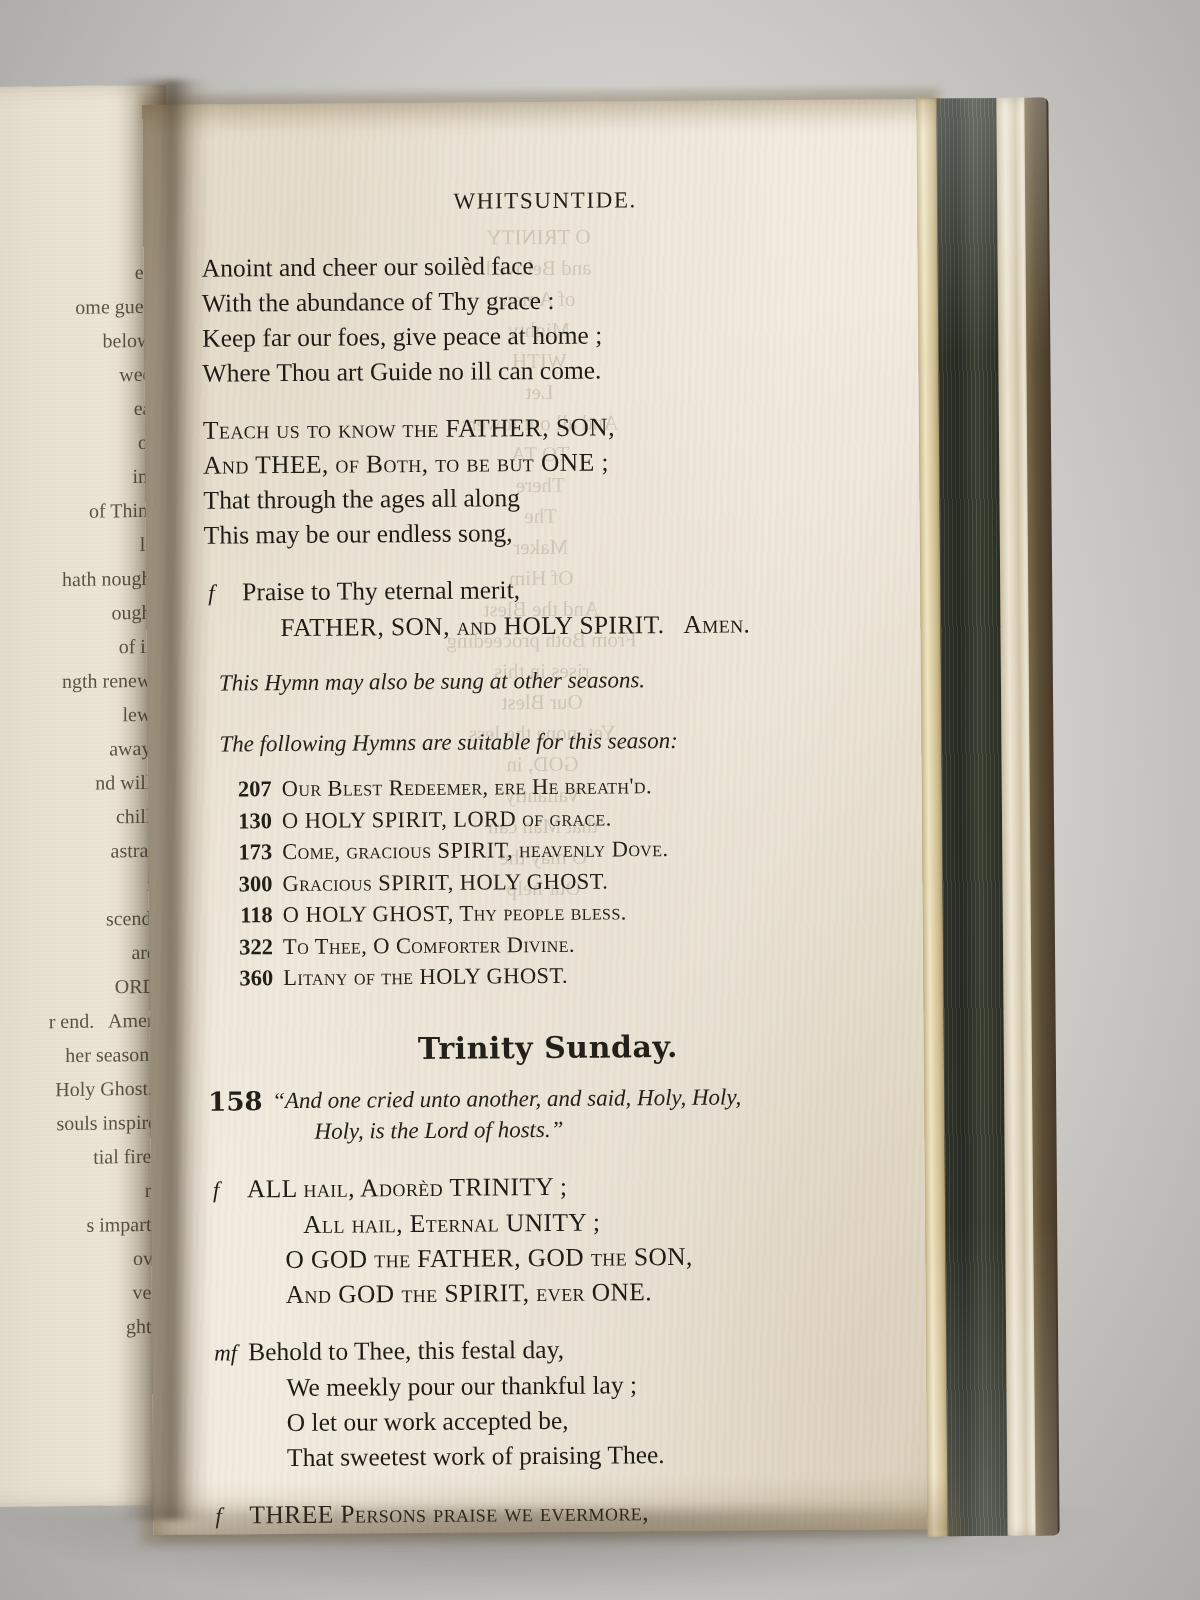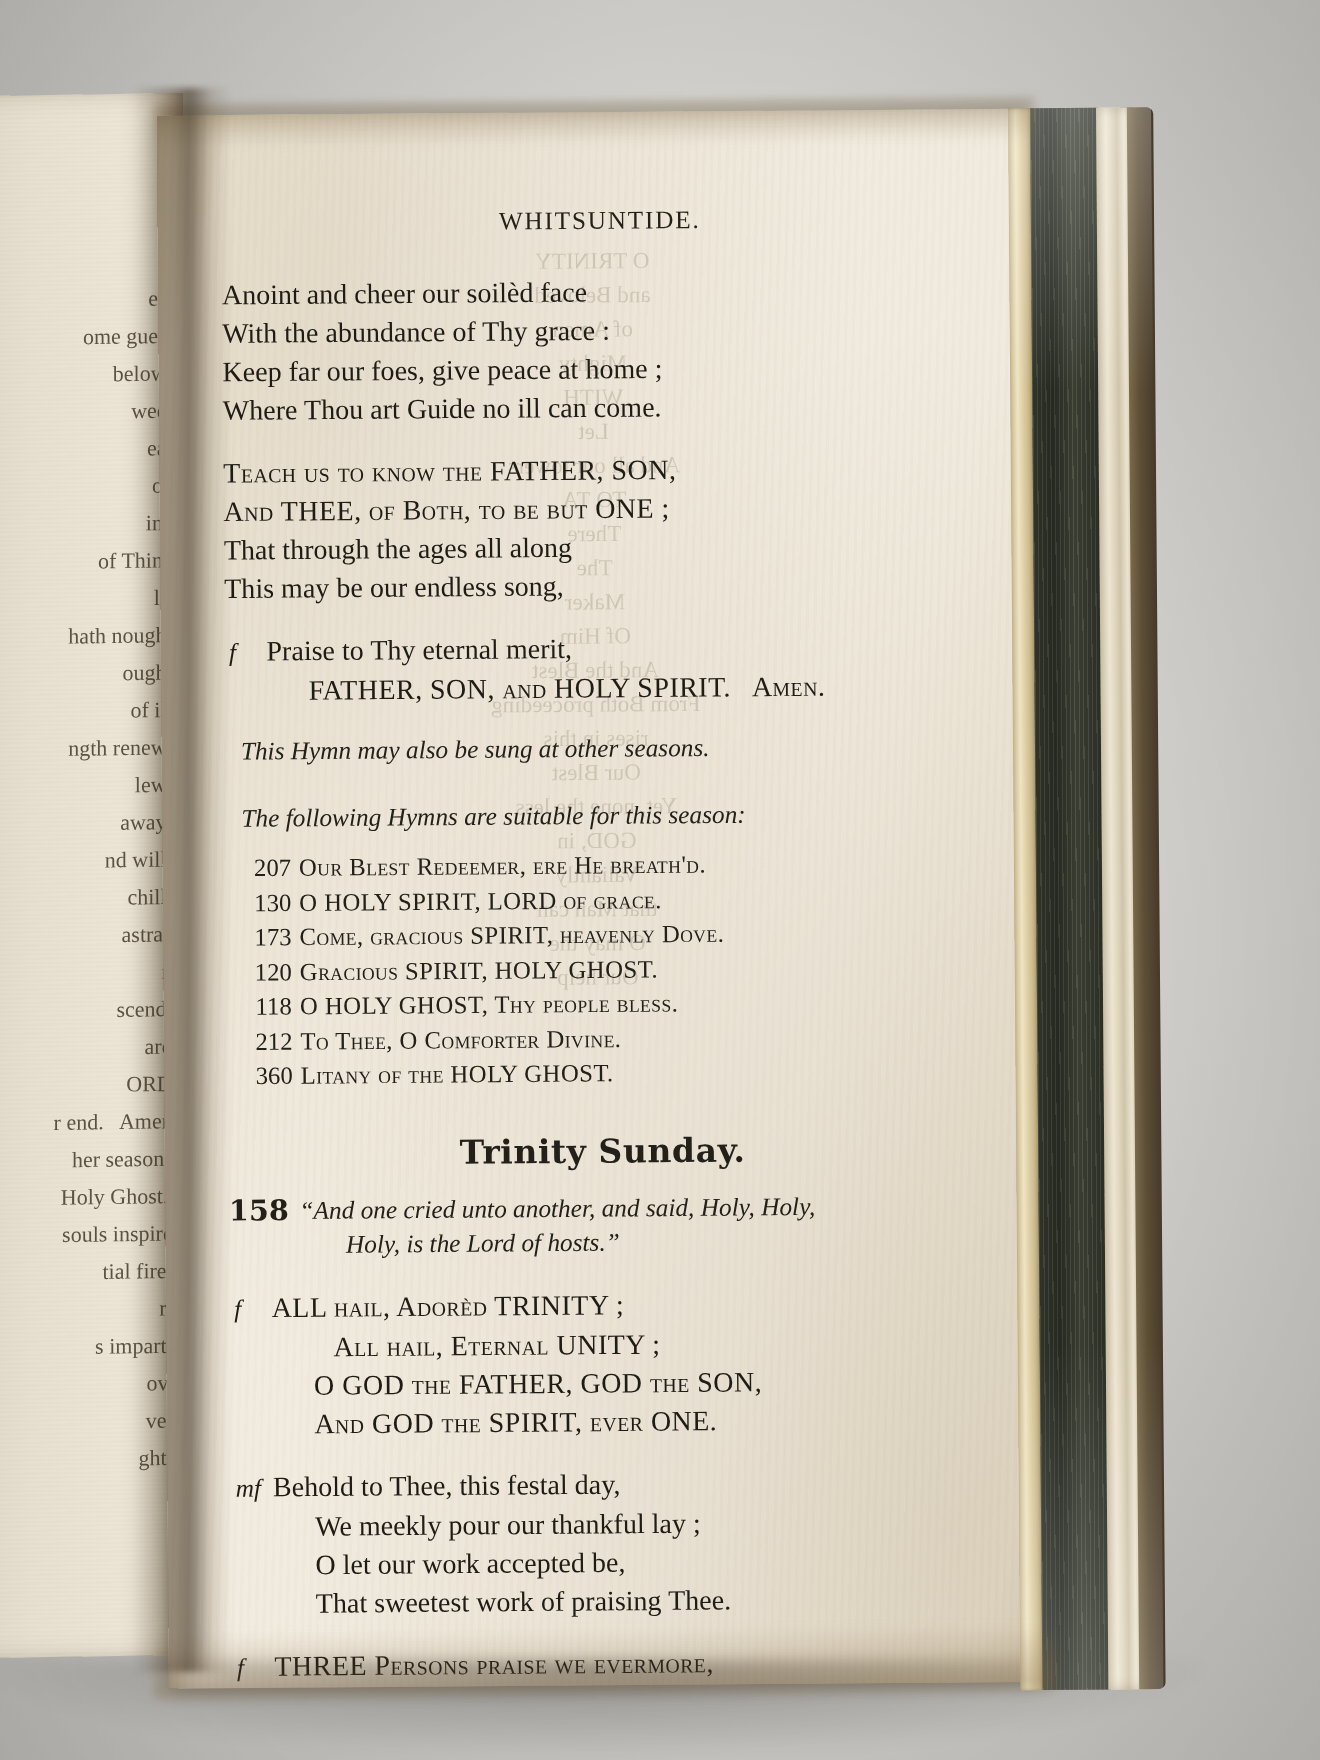--- a/index.html
+++ b/index.html
@@ -201,24 +201,25 @@
   .hymn-list {
     margin: 0 0 38px 0;
   }
   .hymn-row {
     font-size: 22.5px;
     line-height: 31.5px;
     white-space: nowrap;
     padding-left: 18px;
   }
   .hymn-num {
-    font-weight: normal;
+    font-weight: bold;
     display: inline-block;
     width: 48px;
-    text-align: center;
+    text-align: right;
+    margin-right: 10px;
     font-size: 22.5px;
   }
 
   .section-title {
     text-align: center;
     font-size: 30px;
     margin: 6px 0 18px 0;
     padding-left: 20px;
     font-family: "DejaVu Serif", serif;
     font-weight: bold;
@@ -390,23 +391,23 @@
           </div>
 
           <div class="note">This Hymn may also be sung at other seasons.</div>
 
           <div class="note2">The following Hymns are suitable for this season:</div>
 
           <div class="hymn-list">
             <div class="hymn-row"><span class="hymn-num">207</span><span class="sc">Our Blest Redeemer, ere He breath'd.</span></div>
             <div class="hymn-row"><span class="hymn-num">130</span><span class="sc">O HOLY SPIRIT, LORD of grace.</span></div>
             <div class="hymn-row"><span class="hymn-num">173</span><span class="sc">Come, gracious SPIRIT, heavenly Dove.</span></div>
-            <div class="hymn-row"><span class="hymn-num">120</span><span class="sc">Gracious SPIRIT, HOLY GHOST.</span></div>
+            <div class="hymn-row"><span class="hymn-num">300</span><span class="sc">Gracious SPIRIT, HOLY GHOST.</span></div>
             <div class="hymn-row"><span class="hymn-num">118</span><span class="sc">O HOLY GHOST, Thy people bless.</span></div>
-            <div class="hymn-row"><span class="hymn-num">212</span><span class="sc">To Thee, O Comforter Divine.</span></div>
+            <div class="hymn-row"><span class="hymn-num">322</span><span class="sc">To Thee, O Comforter Divine.</span></div>
             <div class="hymn-row"><span class="hymn-num">360</span><span class="sc">Litany of the HOLY GHOST.</span></div>
           </div>
         </div>
 
         <div class="section-title">Trinity Sunday.</div>
 
         <div class="scripture-block">
           <span class="scripture-num">158</span>
           <div>“And one cried unto another, and said, Holy, Holy,</div>
           <div class="scripture-l2">Holy, is the Lord of hosts.”</div>

